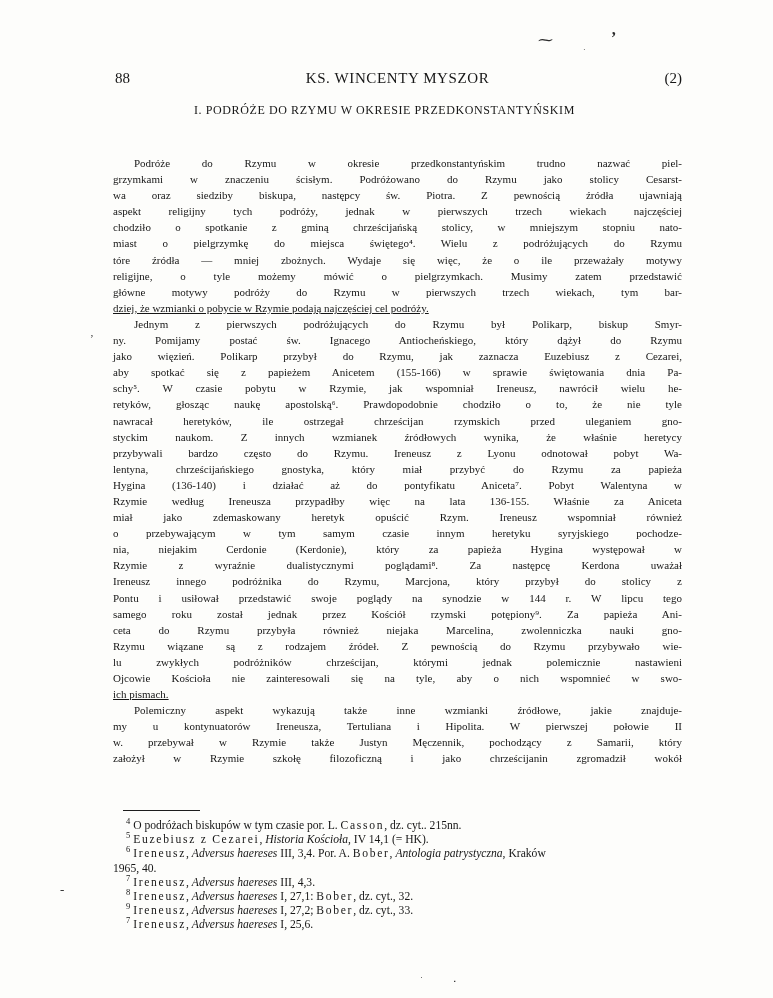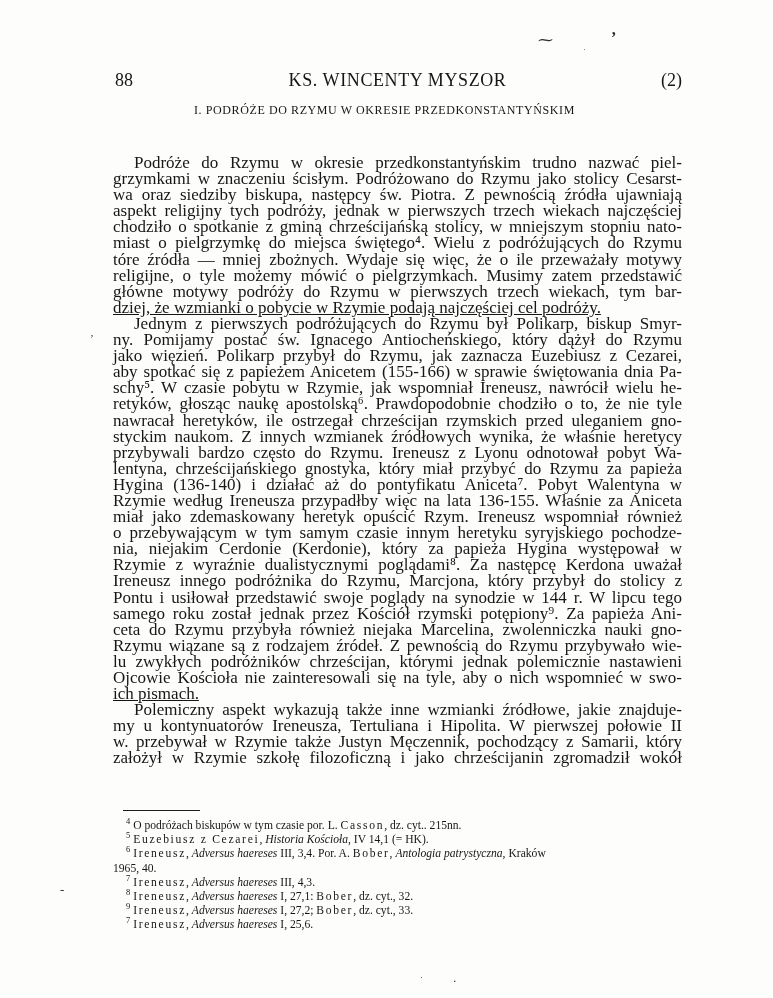--- a/index.html
+++ b/index.html
@@ -5,31 +5,31 @@
   html,body{margin:0;padding:0;}
   body{
     width:773px;height:998px;position:relative;
     background:#fdfdfb;
     font-family:"Liberation Serif","DejaVu Serif",serif;
     color:#161616;
     -webkit-font-smoothing:antialiased;
   }
   .page{position:absolute;inset:0;overflow:hidden;}
   
-  .header{position:absolute;top:70px;left:113px;width:569px;height:18px;font-size:18px;}
+  .header{position:absolute;top:70px;left:113px;width:569px;height:18px;font-size:15px;}
   .header .pg-left{position:absolute;left:2px;top:0;}
   .header .running{position:absolute;left:0;right:0;top:0;text-align:center;letter-spacing:0.6px;}
   .header .pg-right{position:absolute;right:0;top:0;}
   
   .sec-title{
     position:absolute;top:103px;left:100px;width:569px;
     font-size:12px;letter-spacing:0.6px;text-align:center;white-space:nowrap;
   }
   
-  .body-block{position:absolute;top:155px;left:113px;width:569px;font-size:17px;}
+  .body-block{position:absolute;top:155px;left:113px;width:569px;font-size:11px;}
   .line{
     height:16.1px;line-height:16.1px;
     text-align:justify;text-align-last:justify;
     white-space:normal;overflow:visible;
   }
   .line.end{text-align-last:left;text-decoration:underline;}
   .line.indent{text-indent:21px;}
   
   .fn-rule{position:absolute;top:810px;left:123px;width:77px;border-top:1.5px solid #1d1d1d;}
   .footnotes{position:absolute;top:819px;left:113px;width:569px;font-size:11.6px;}

